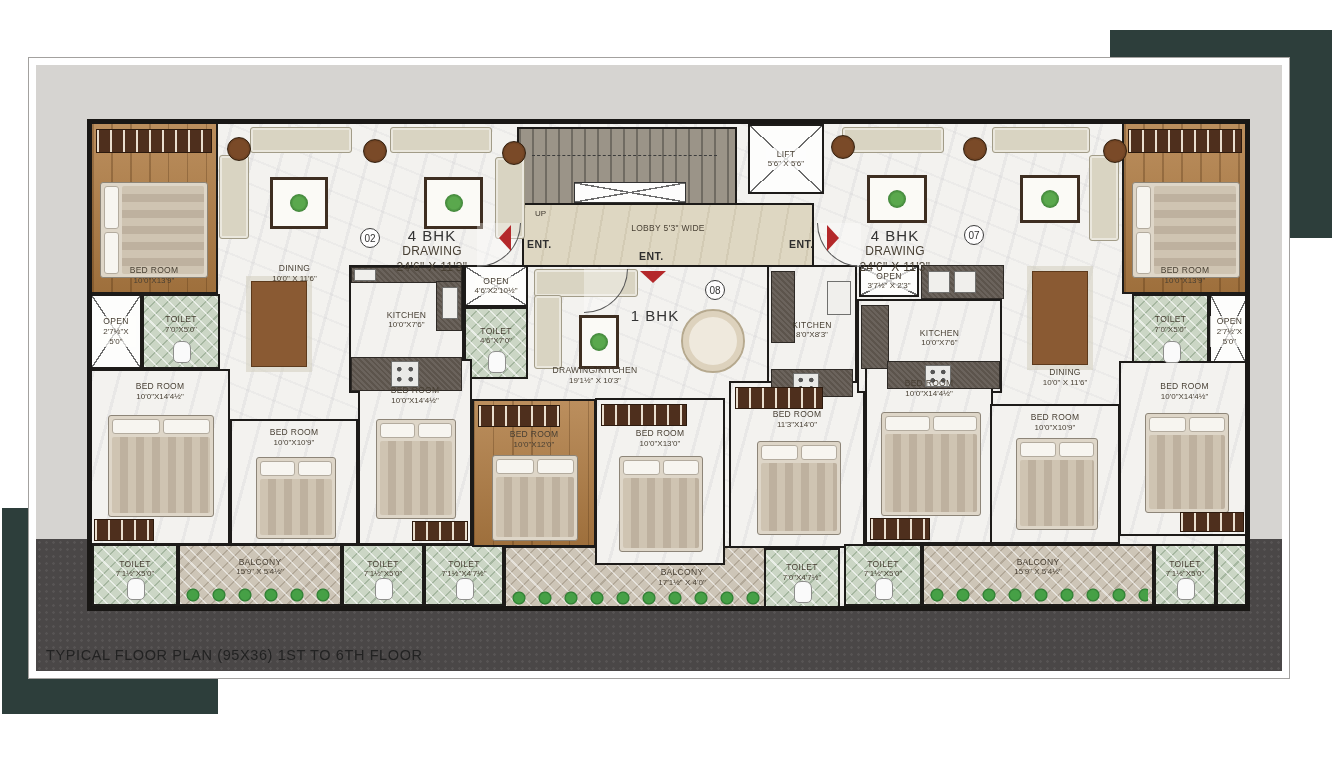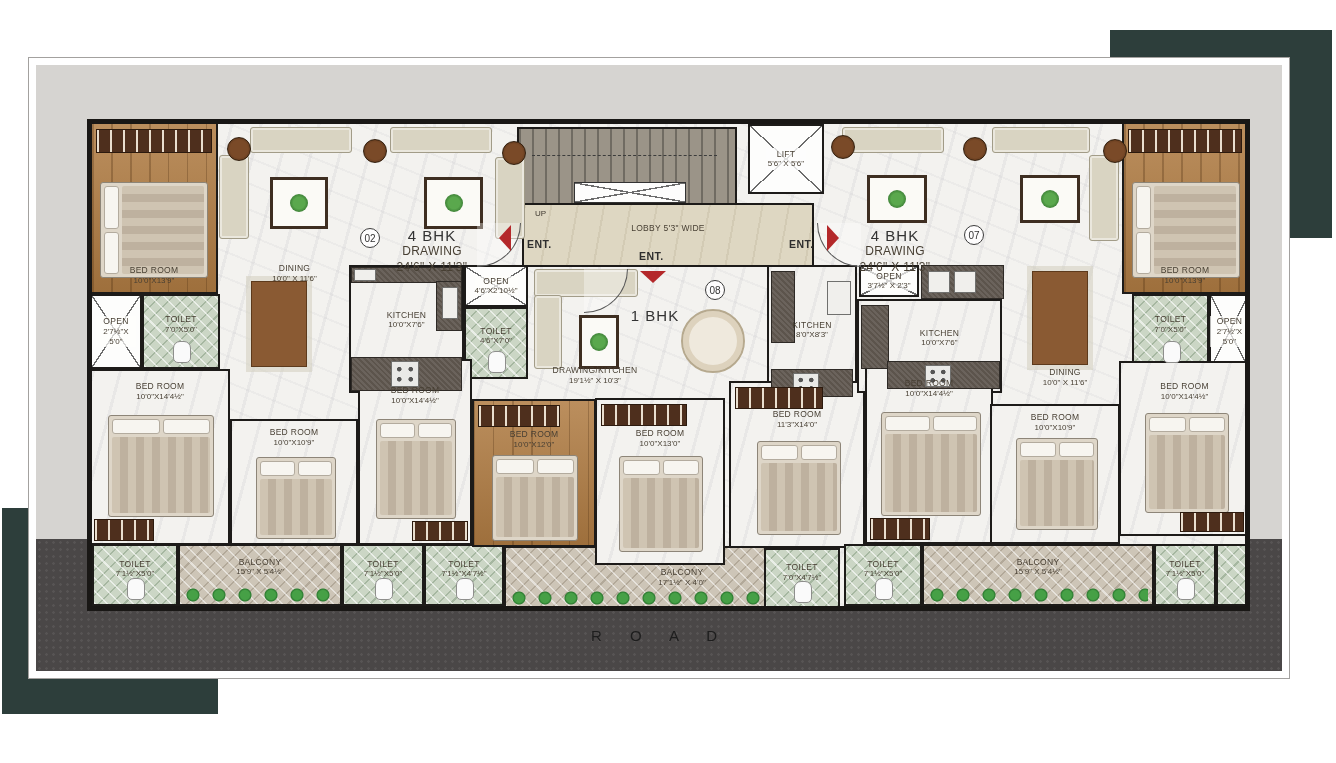--- a/index.html
+++ b/index.html
@@ -101,21 +101,21 @@
 <body>
 
 <div id="canvas">
   <div class="teal" style="left:1110px;top:30px;width:222px;height:208px;"></div>
   <div class="teal" style="left:2px;top:508px;width:216px;height:206px;"></div>
 
   <div id="page">
     <div id="content">
 
       <div id="road">
-        <div id="road-label">R O A D</div>
+        <div id="plan-title">TYPICAL FLOOR PLAN (95X36) 1ST TO 6TH FLOOR</div>
       </div>
 
       <div id="bldg">
 
         <div class="room stairf" style="left:430px;top:8px;width:220px;height:84px;"></div>
         <div class="dash" style="left:445px;top:36px;width:185px;"></div>
         <div class="xbox" style="position:absolute;left:487px;top:63px;width:110px;height:19px;border:1px solid #333;z-index:22;"></div>
         <div class="upl" style="left:448px;top:90px;">UP</div>
 
         <div class="room xbox" style="left:652px;top:5px;width:76px;height:70px;margin-left:9px;">

